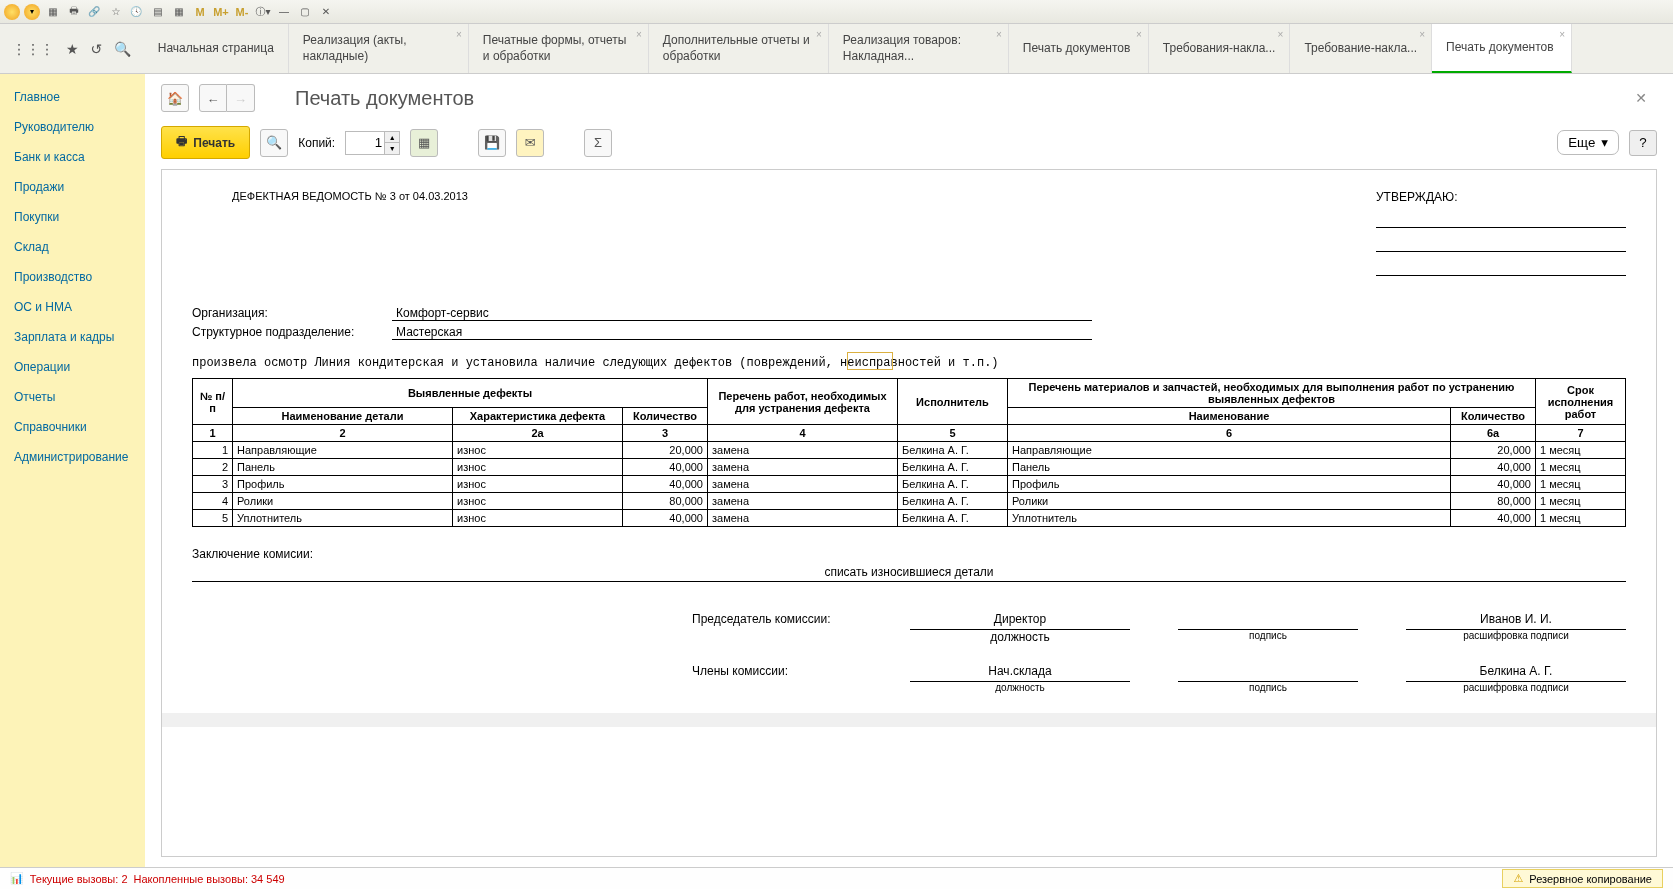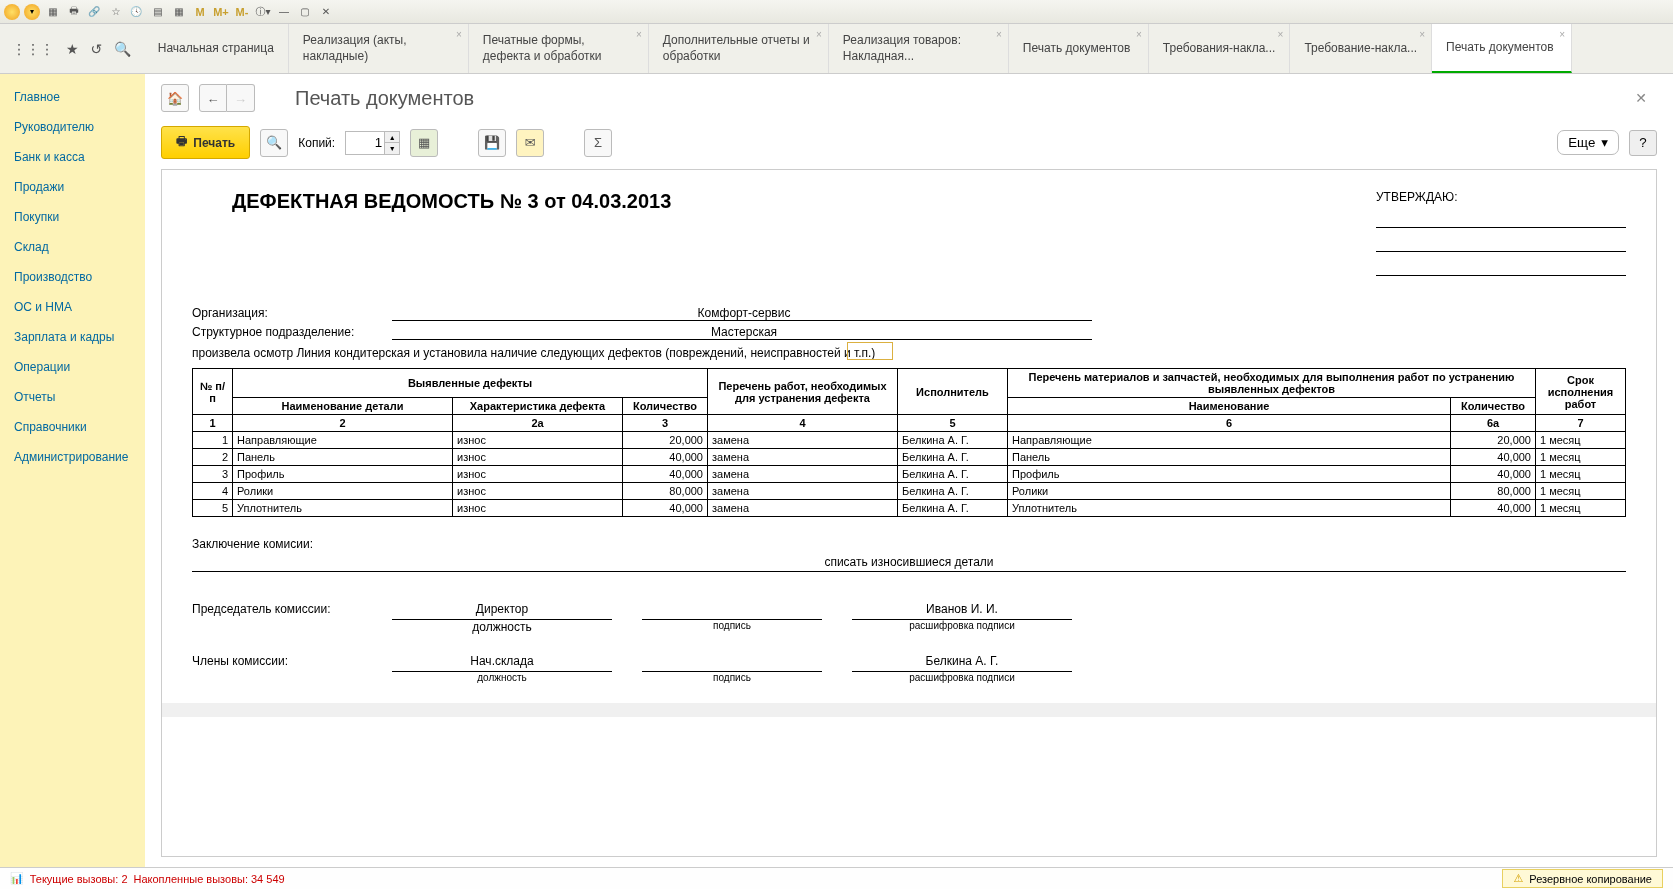--- a/index.html
+++ b/index.html
@@ -48,45 +48,45 @@
 .spinner { display:flex; flex-direction:column; border:1px solid #bbb; border-left:none; }
 .spinner span { width:14px; height:11px; font-size:7px; text-align:center; line-height:11px; background:#f0f0f0; }
 .spinner span:first-child { border-bottom:1px solid #bbb; }
 .btn-more { border:1px solid #bbb; border-radius:7px; padding:4px 10px; display:flex; align-items:center; gap:6px; background:#fff; }
 .btn-help { border:1px solid #bbb; border-radius:3px; width:28px; height:26px; display:flex; align-items:center; justify-content:center; }
 
 
 .doc-wrap { flex:1; border:1px solid #ccc; margin: 0 16px 10px; overflow:auto; position:relative; }
 .doc { padding: 20px 30px; font-size: 12px; }
 .doc-header { display:flex; justify-content:space-between; margin-bottom: 30px; }
-.doc-title { font-weight:bold; font-size:20px; margin-left:40px; }
+.doc-title { font-weight:normal; font-size:11px; margin-left:40px; }
 .approve-block { text-align:left; width:250px; }
 .approve-block .line { border-bottom:1px solid #000; height:20px; margin-top:4px; }
 
 .field-row { display:flex; margin-bottom:4px; }
 .field-label { width: 200px; }
-.field-value { border-bottom:1px solid #000; min-width:500px; padding-left:4px; width:700px;text-align:center; }
+.field-value { border-bottom:1px solid #000; min-width:500px; padding-left:4px; width:700px; }
 
 .commission-row { display:flex; margin-top:30px; }
 .commission-label { width: 90px; }
 .commission-value { border-bottom:1px solid #000; flex:1; padding-left:4px; }
 
-.inspect-text { margin-top:6px; position:relative; }
+.inspect-text { margin-top:16px; position:relative;font-family:Liberation Mono, monospace; }
 .yellow-box { position:absolute; left:655px; top:-4px; width:46px; height:18px; border:1px solid #dbb040; }
 
 
 .def-table { border-collapse:collapse; margin-top:8px; width:100%; }
 .def-table th, .def-table td { border:1px solid #000; padding:2px 4px; font-size:11px; vertical-align:middle; }
 .def-table th { font-weight:bold; text-align:center; }
 .def-table .r { text-align:right; }
 
 .conclusion { margin-top:20px; }
 .conclusion-text { text-align:center; border-bottom:1px solid #000; margin-top:4px; padding-bottom:2px; }
 
-.sign-block { margin-top:30px; display:flex; gap:0; }
+.sign-block { margin-top:30px; display:flex; gap:18px;justify-content:flex-end; }
 .sign-label { width:200px; }
 .sign-col { text-align:center; }
 .sign-col .line { border-bottom:1px solid #000; height:18px; }
 .sign-col .hint { font-size:10px; }
 .sign-pos { width:220px; }
 .sign-sig { width:180px; margin-left:30px; }
 .sign-name { width:220px; margin-left:30px; }
 
 .hscroll { height:14px; background:#f0f0f0; position:sticky; bottom:0; }
 
@@ -129,21 +129,21 @@
   </div>
   <div class="tabs" id="tabs">
       <div class="tab">
         <span>Начальная страница</span>
       </div>
       <div class="tab">
         <span>Реализация (акты, накладные)</span>
         <span class="close">×</span>
       </div>
       <div class="tab">
-        <span>Печатные формы, дефекта и обработки</span>
+        <span>Печатные формы, отчеты и обработки</span>
         <span class="close">×</span>
       </div>
       <div class="tab">
         <span>Дополнительные отчеты и обработки</span>
         <span class="close">×</span>
       </div>
       <div class="tab">
         <span>Реализация товаров: Накладная...</span>
         <span class="close">×</span>
       </div>

